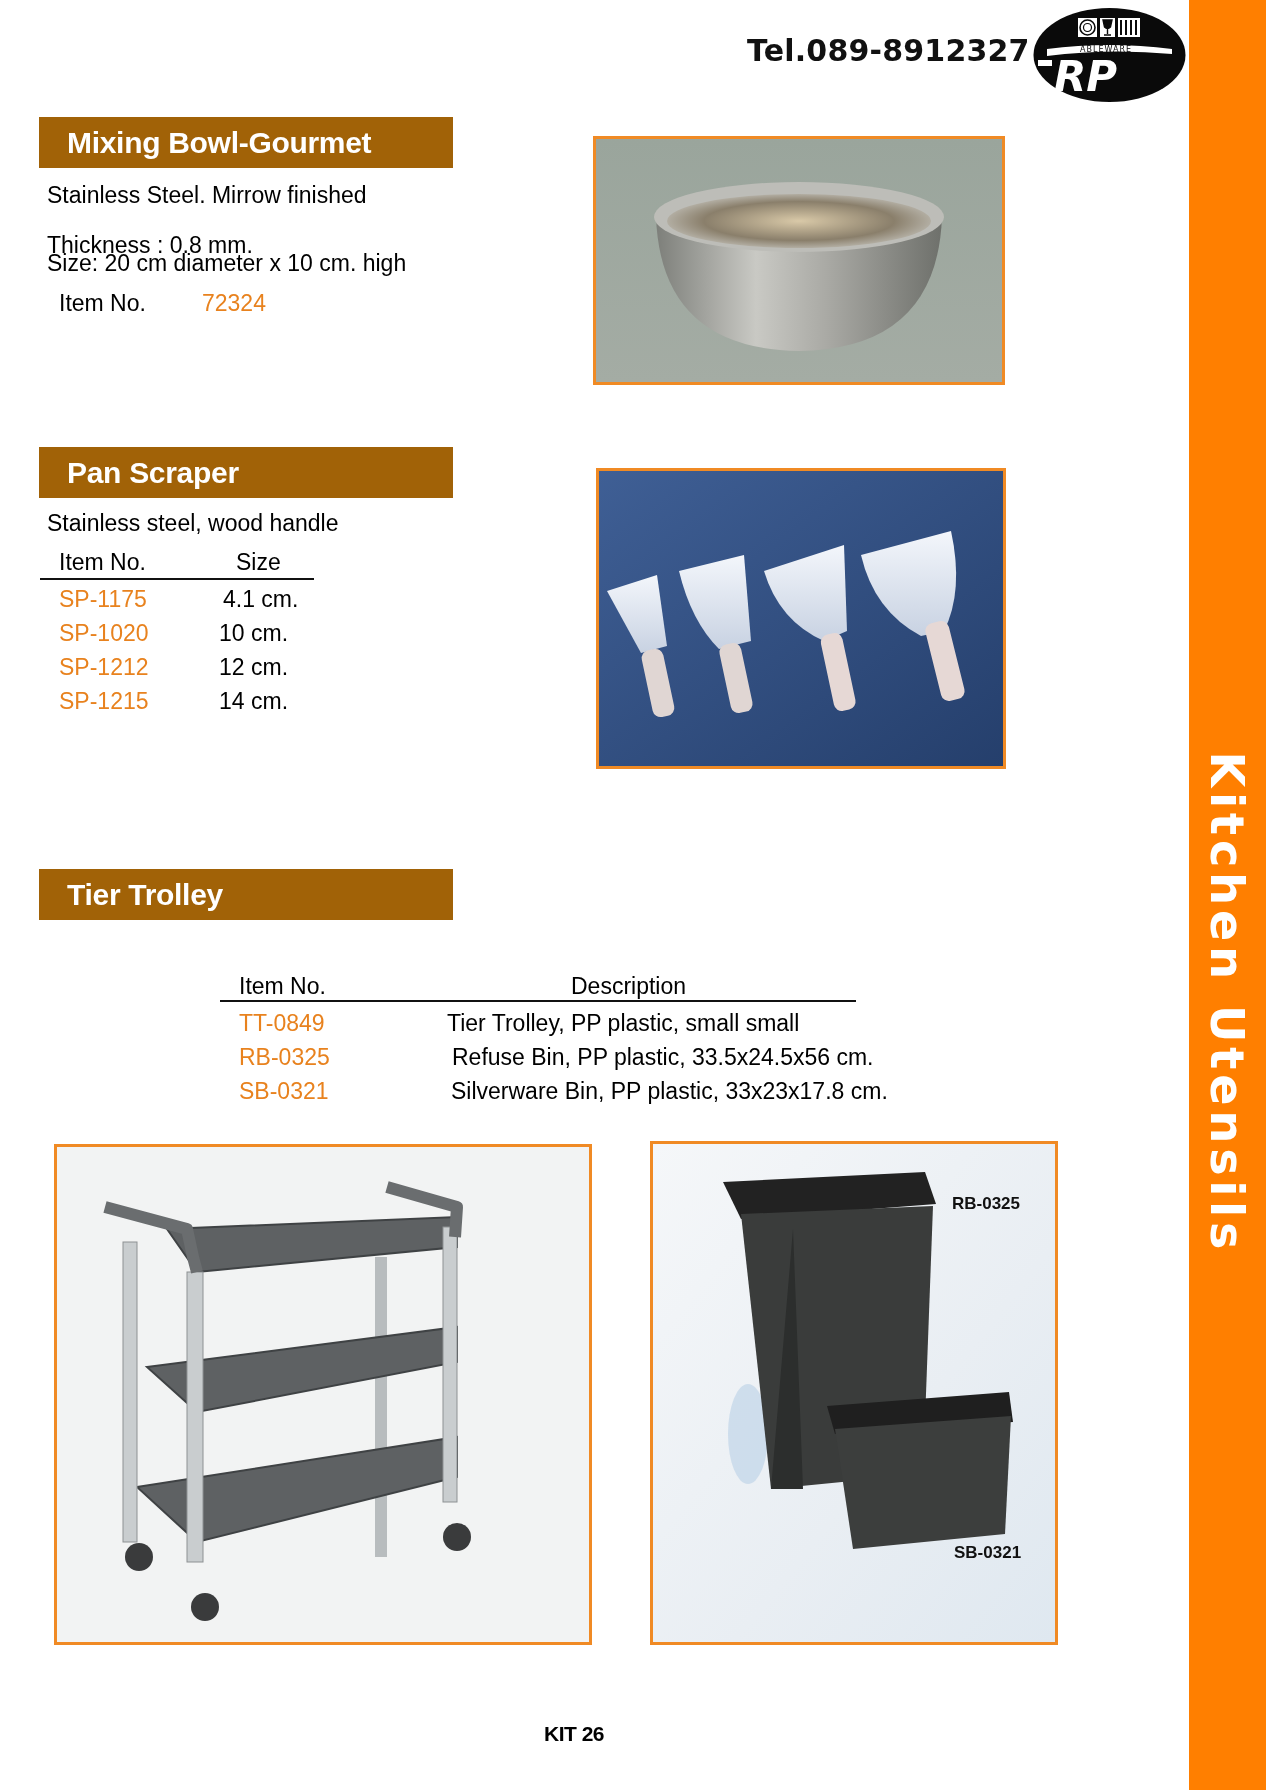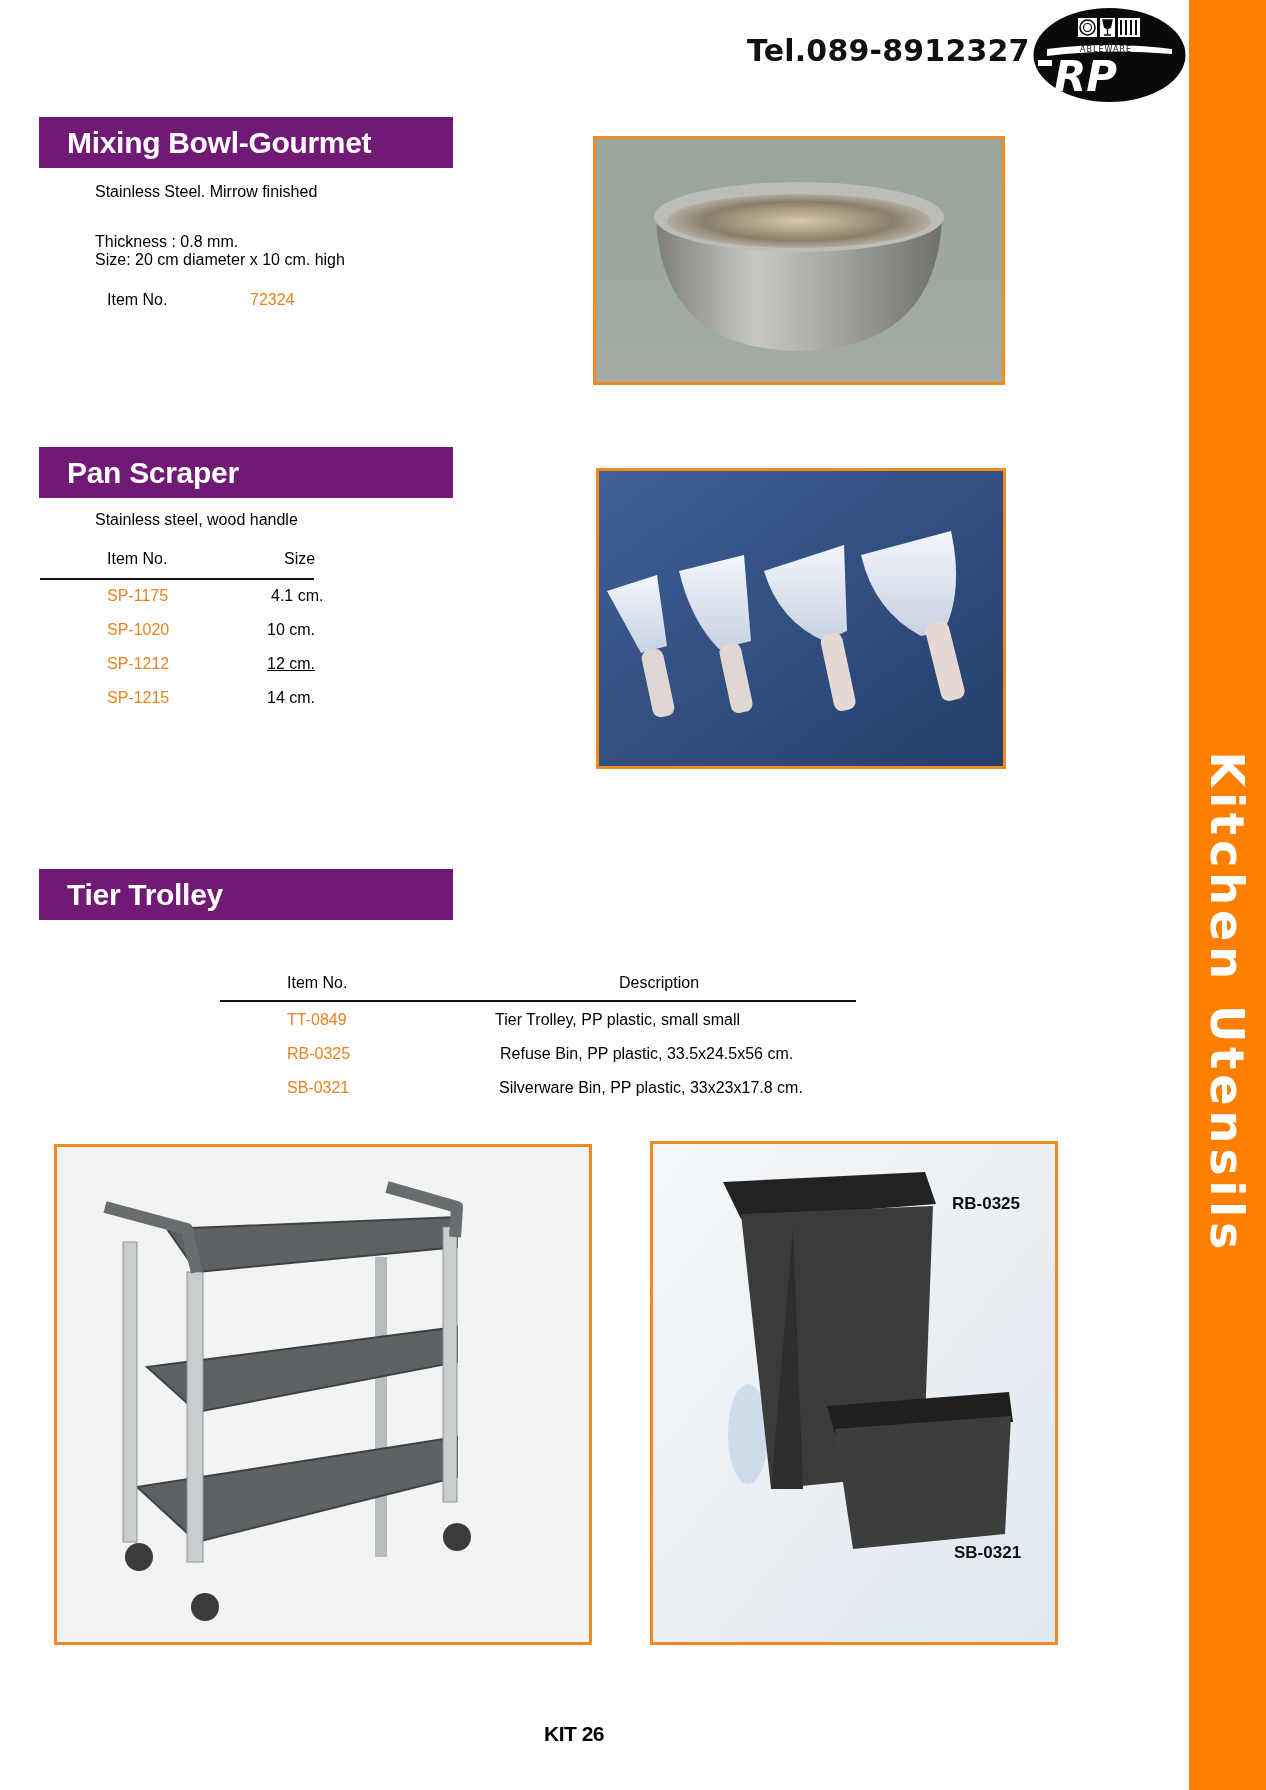--- a/index.html
+++ b/index.html
@@ -16,24 +16,24 @@
     white-space: nowrap; color: #ffffff;
     font-family: "DejaVu Sans", sans-serif; font-weight: bold;
     font-size: 46px; letter-spacing: 5px;
   }
 
   
   .tel { left: 747px; top: 33px; font-family: "DejaVu Sans", sans-serif; font-weight: bold; font-size: 30px; color: #111; letter-spacing: 0.2px; }
   .logo { left: 1032px; top: 6px; width: 155px; height: 98px; }
 
   
-  .section-bar { left: 39px; width: 414px; height: 51px; background: #701a75; color: #fff;
+  .section-bar { left: 39px; width: 414px; height: 51px; background: #a16207; color: #fff;
     font-weight: bold; font-size: 30px; padding-left: 28px; line-height: 51px; letter-spacing: -0.3px; }
 
-  .body-text { font-size: 16px; color: #000; line-height: 1; white-space: nowrap; margin-left: 48px; }
+  .body-text { font-size: 23px; color: #000; line-height: 1; white-space: nowrap; }
   .bold { font-weight: normal; }
   .orange-text { color: #E8821E; }
 
   .photo-frame { border: 3px solid #F08A24; overflow: hidden; }
 
   .rule { height: 2px; background: #111; }
 
   .kit { left: 544px; top: 1722px; font-weight: bold; font-size: 21px; letter-spacing: -0.5px; }
   .photo-label { font-weight: bold; font-size: 17px; color: #111; }
 </style>
@@ -103,21 +103,21 @@
 <div class="abs body-text" style="left:47px; top:512px;">Stainless steel, wood handle</div>
 <div class="abs body-text bold" style="left:59px; top:551px;">Item No.</div>
 <div class="abs body-text bold" style="left:236px; top:551px;">Size</div>
 <div class="abs rule" style="left:40px; top:578px; width:274px;"></div>
 
 <div class="abs body-text orange-text" style="left:59px; top:588px;">SP-1175</div>
 <div class="abs body-text" style="left:223px; top:588px;">4.1 cm.</div>
 <div class="abs body-text orange-text" style="left:59px; top:622px;">SP-1020</div>
 <div class="abs body-text" style="left:219px; top:622px;">10 cm.</div>
 <div class="abs body-text orange-text" style="left:59px; top:656px;">SP-1212</div>
-<div class="abs body-text" style="left:219px; top:656px;text-decoration:underline;">12 cm.</div>
+<div class="abs body-text" style="left:219px; top:656px;">12 cm.</div>
 <div class="abs body-text orange-text" style="left:59px; top:690px;">SP-1215</div>
 <div class="abs body-text" style="left:219px; top:690px;">14 cm.</div>
 
 <div class="abs photo-frame" style="left:596px; top:468px; width:410px; height:301px; background:#2f4a7a;">
   <svg width="404" height="295" viewBox="0 0 404 295">
     <defs>
       <linearGradient id="bgb" x1="0" y1="0" x2="1" y2="1">
         <stop offset="0" stop-color="#3f5f95"></stop>
           <stop offset="1" stop-color="#253f6c"></stop>
       </linearGradient>

